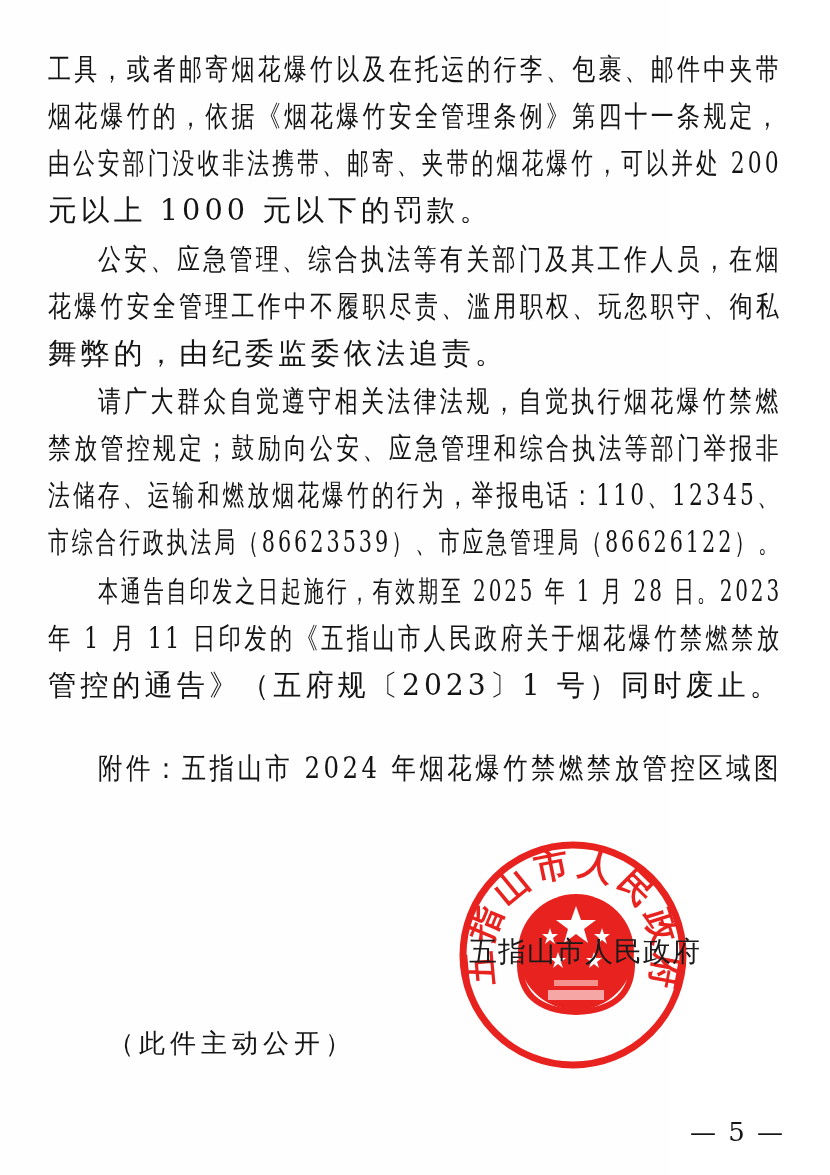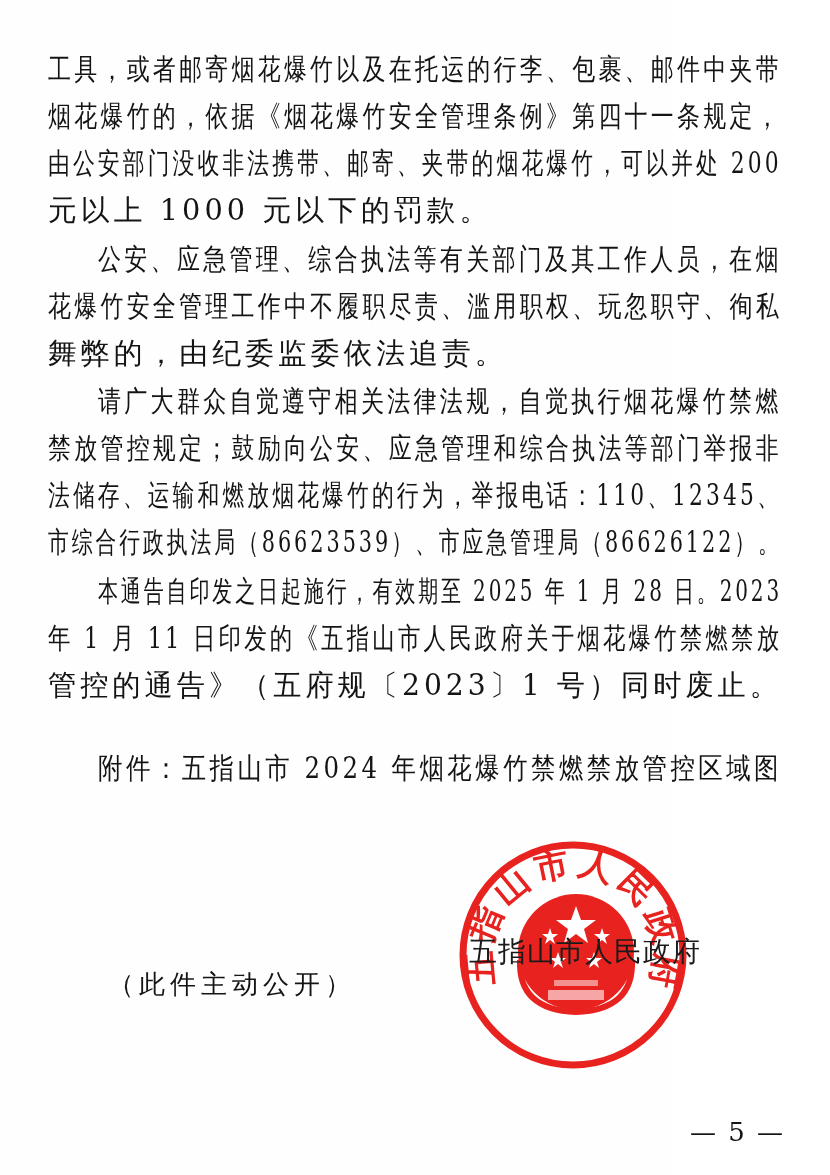--- a/index.html
+++ b/index.html
@@ -44,22 +44,22 @@
       position: absolute;
       white-space: nowrap;
       font-size: 28px;
       line-height: 40px;
       color: #1a1a1a;
       letter-spacing: 1px;
     }
     .public-note {
       position: absolute;
       left: 108px;
-      top: 964px;
-      font-family: Liberation Sans, sans-serif;
+      top: 1024px;
+      font-family: Liberation Serif, serif;
       font-size: 26px;
       line-height: 40px;
       letter-spacing: 5px;
       white-space: nowrap;
     }
     .page-num {
       position: absolute;
       left: 690px;
       top: 1112px;
       font-size: 26px;

